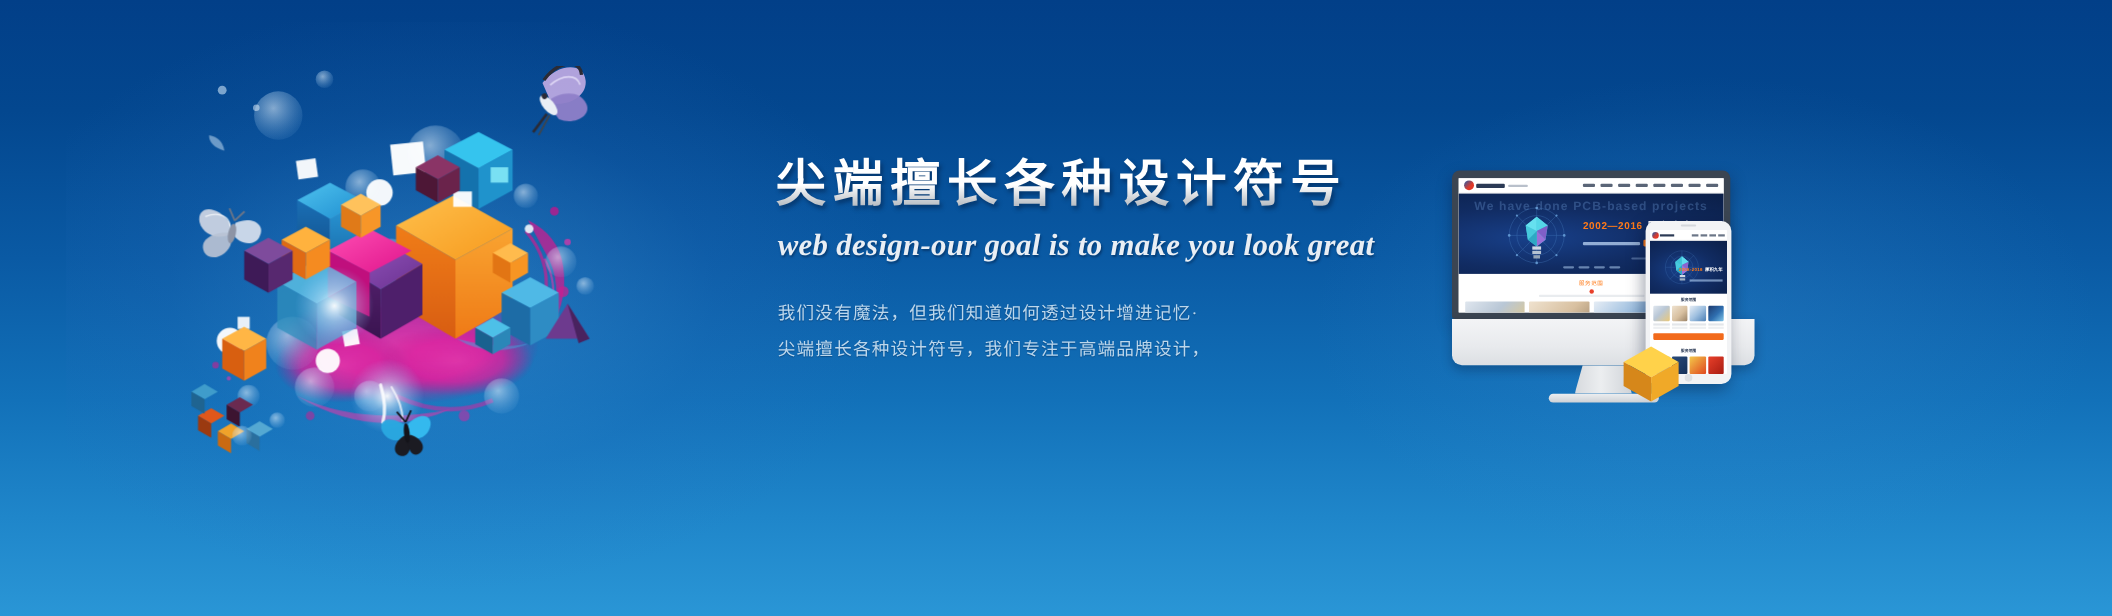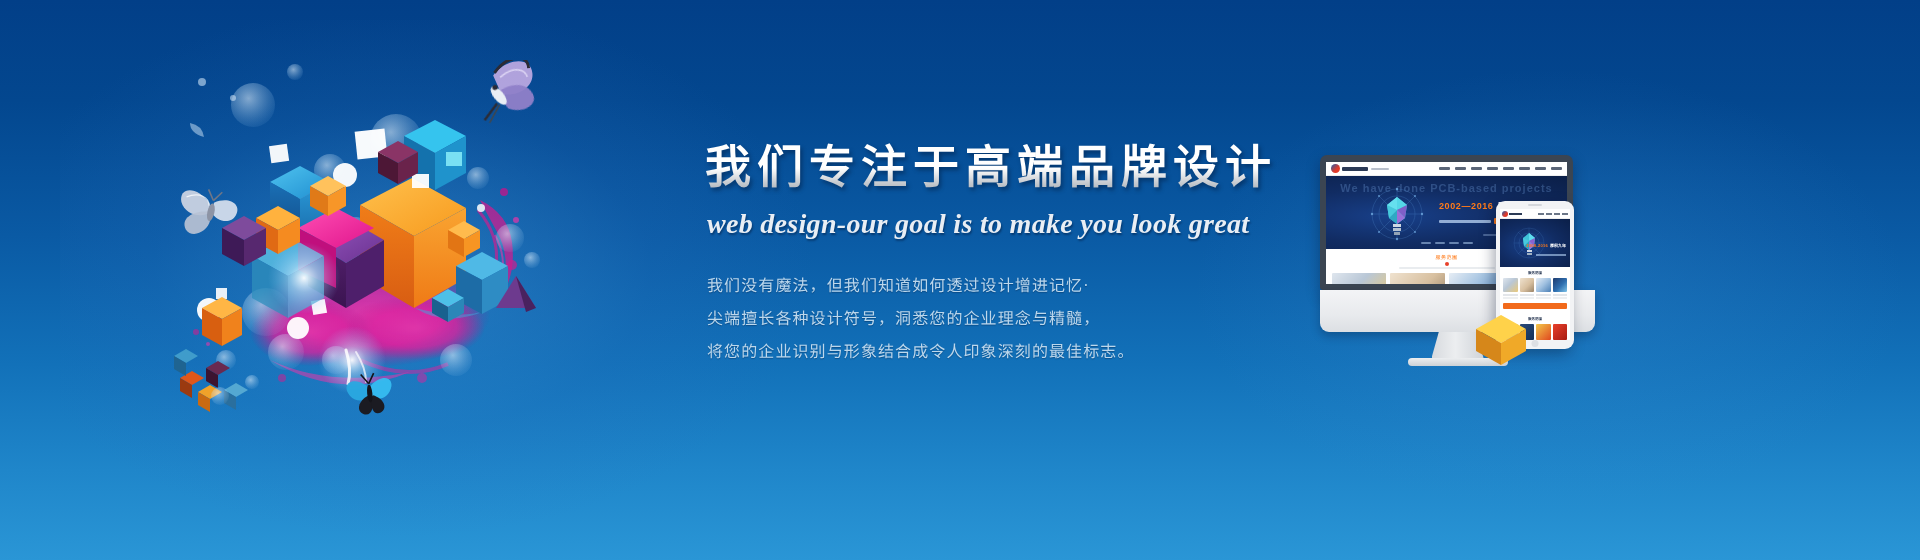--- a/index.html
+++ b/index.html
@@ -424,26 +424,25 @@
         <path d="M20 20 C 10 24, 6 34, 14 38 C 22 41, 26 30, 23 22 Z" fill="#1b1b22"></path>
         <path d="M25 20 C 35 24, 39 34, 31 38 C 23 41, 21 30, 23 22 Z" fill="#1b1b22"></path>
         <ellipse cx="22" cy="18" rx="2.6" ry="9" fill="#14141a"></ellipse>
         <path d="M22 8 L 28 -2" stroke="#14141a" stroke-width="1.6"></path>
         <path d="M22 8 L 15 -2" stroke="#14141a" stroke-width="1.6"></path>
       </g>
     </svg>
   </div>
 
   <div class="textblock">
-    <h1 class="headline">我们专注于高端品牌设计</h1>
+    <h1 class="headline">尖端擅长各种设计符号</h1>
     <div class="subtitle">web design-our goal is to make you look great</div>
     <div class="body-copy">
       <p class="body-line">我们没有魔法，但我们知道如何透过设计增进记忆·</p>
-      <p class="body-line">尖端擅长各种设计符号，洞悉您的企业理念与精髓，</p>
-      <p class="body-line">将您的企业识别与形象结合成令人印象深刻的最佳标志。</p>
+      <p class="body-line">尖端擅长各种设计符号，我们专注于高端品牌设计，</p>
     </div>
   </div>
 
   <div class="devices">
 
     <div class="monitor">
       <div class="mon-bezel">
         <div class="mon-screen">
 
           <div class="site-nav">

